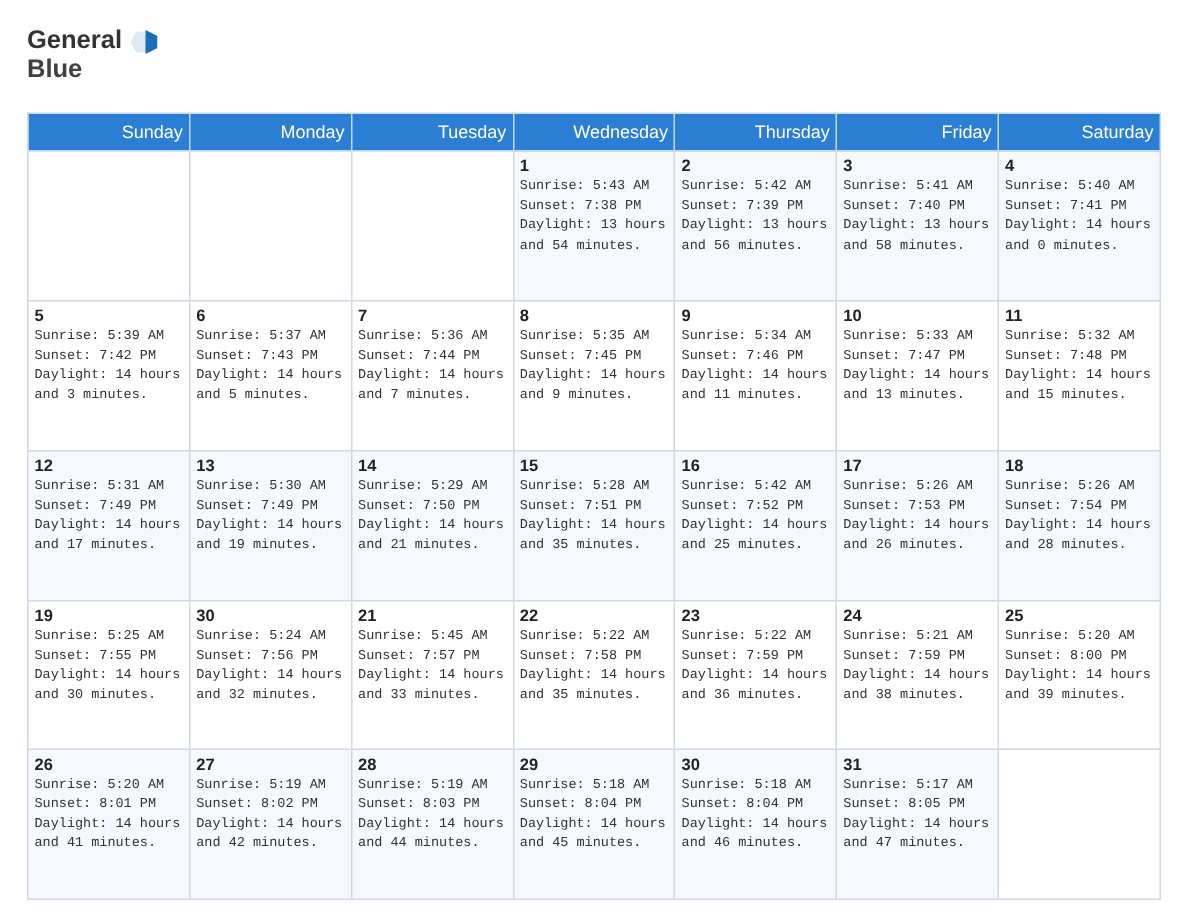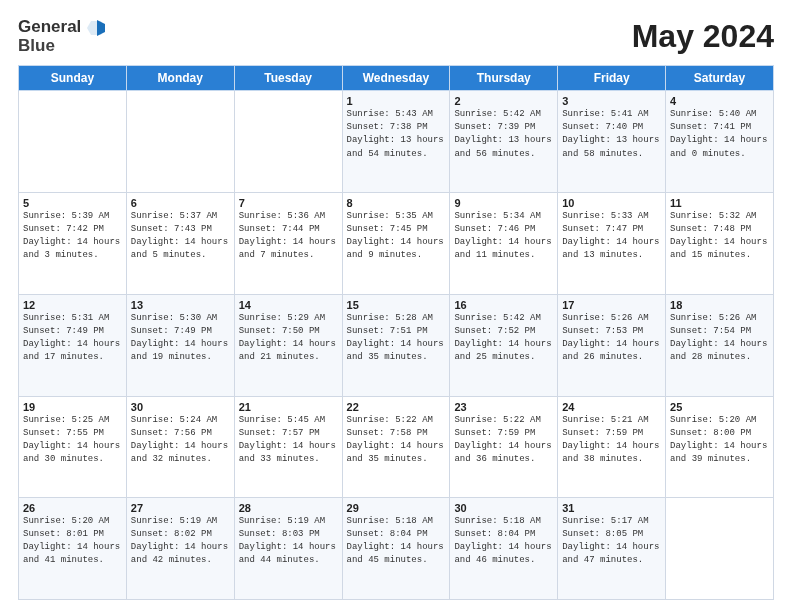--- a/index.html
+++ b/index.html
@@ -14,21 +14,21 @@
       width: 792px;
       height: 612px;
       padding: 18px 18px 12px 18px;
       display: flex;
       flex-direction: column;
     }
     .header {
       display: flex;
       justify-content: space-between;
       align-items: flex-start;
-      margin-bottom: 10px;
+      margin-bottom: 20px;
     }
     .logo {
       display: flex;
       align-items: center;
       gap: 2px;
     }
     .title-block {
       text-align: right;
     }
     .month-year {
@@ -42,23 +42,23 @@
     }
     .calendar-table {
       width: 100%;
       border-collapse: collapse;
       flex: 1;
     }
     .calendar-table thead tr th {
       background-color: #2a7fd4;
       color: #fff;
       font-size: 12px;
-      font-weight: bold;
+      font-weight: normal;
       padding: 5px 4px;
-      text-align: center;
+      text-align: right;
       border: 1px solid #c5d8ee;
     }
     .calendar-table tbody tr {
       border: 1px solid #d0d8e4;
     }
     .calendar-table tbody tr:nth-child(odd) {
       background-color: #f5f8fc;
     }
     .calendar-table tbody tr:nth-child(even) {
       background-color: #ffffff;
@@ -102,21 +102,20 @@
             <polygon points="4,2 14,2 18,9 14,16 4,16 0,9" fill="#1a6fba" opacity="0.15"></polygon>
             <polygon points="10,1 18,5 18,13 10,17" fill="#1a6fba"></polygon>
           </svg>
         </div>
         <div style="font-size:17px;font-weight:bold;color:#404040;font-family:Arial;">Blue</div>
       </div>
     </div>
   </div>
     </div>
     <div class="title-block">
-      <div class="month-year">May 2024</div>
     </div>
   </div>
 
   <table class="calendar-table">
     <thead>
       <tr>
       <th>Sunday</th>
           <th>Monday</th>
           <th>Tuesday</th>
           <th>Wednesday</th>

